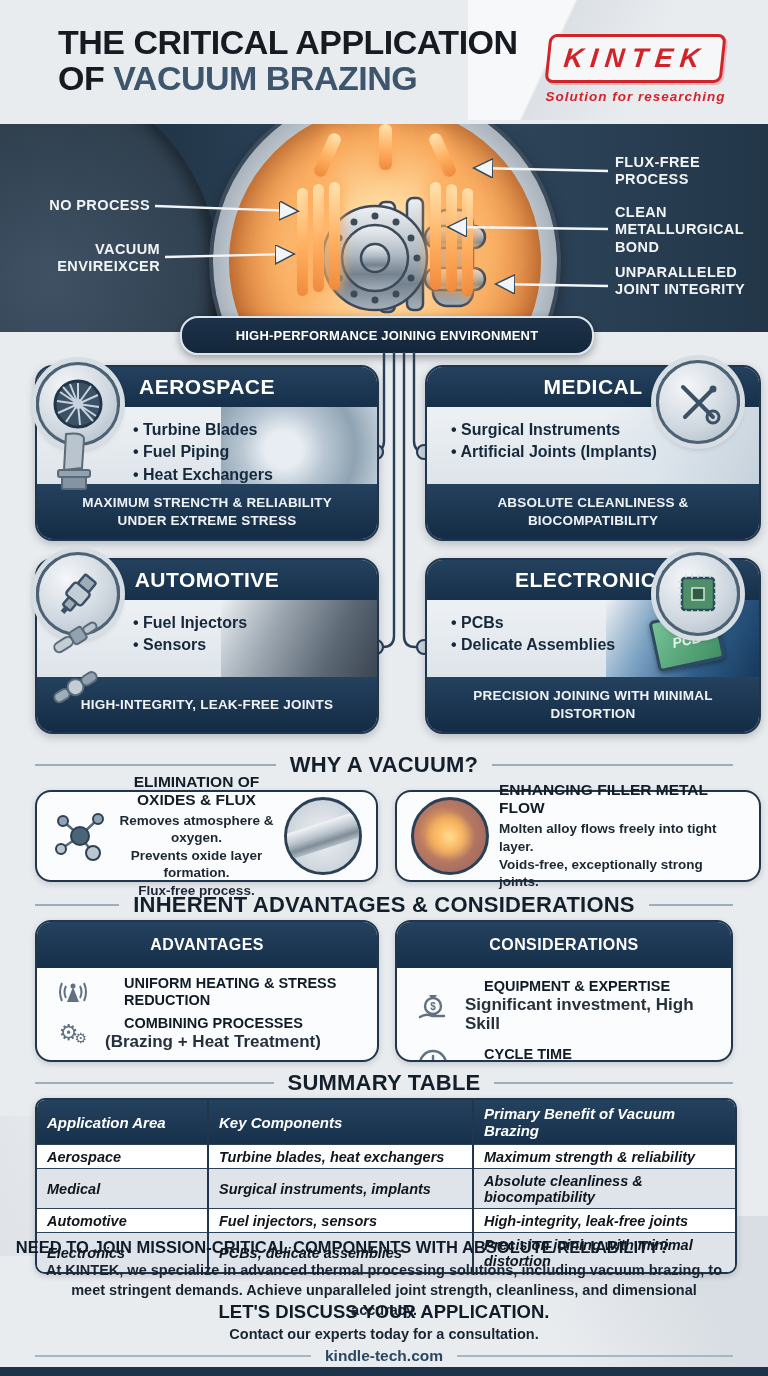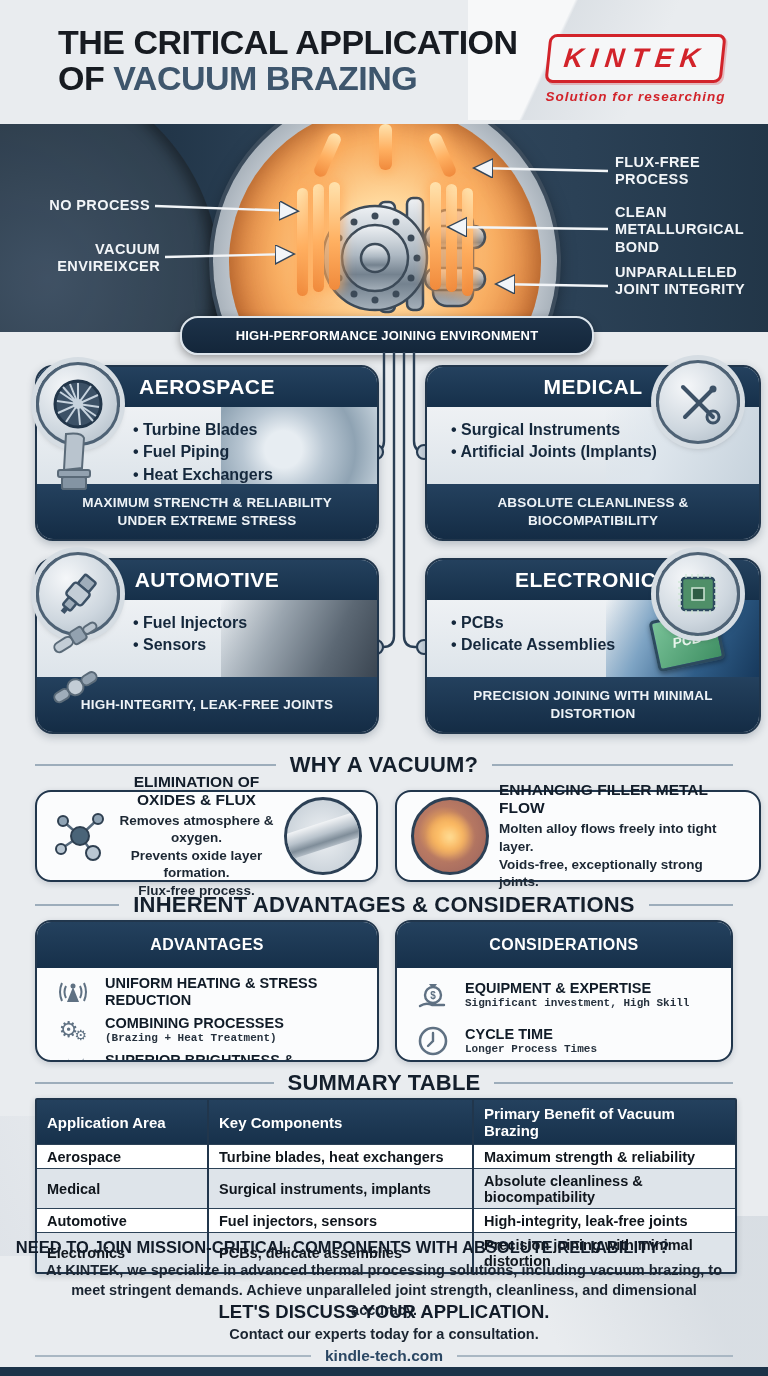--- a/index.html
+++ b/index.html
@@ -97,26 +97,26 @@
      radial-gradient(circle at 50% 50%,rgba(255,222,150,.95) 0%,rgba(255,190,100,.8) 30%,rgba(255,190,100,0) 60%);
     filter:blur(1px);}
 
   
   .ac-box{position:absolute;height:138px;background:#fbfcfd;border:2.5px solid #21364c;border-radius:16px;overflow:hidden;
     box-shadow:0 2px 6px rgba(20,40,60,.18);}
   .ac-head{height:46px;background:linear-gradient(#24415e,#16304a);display:flex;align-items:center;justify-content:center;
     color:#fff;font-weight:800;font-size:16px;letter-spacing:.4px;}
   .ac-row{display:flex;align-items:center;gap:12px;padding:7px 16px 0 16px;}
   .ac-icon{width:40px;flex:0 0 auto;color:#5f7183;display:flex;justify-content:center;align-items:center;}
-  .ac-title{font-weight:800;font-size:14.5px;color:#101b27;line-height:1.15;}
-  .ac-sub{font-weight:600;font-size:11px;color:#26313d;line-height:1.15;font-family:Liberation Mono, monospace;}
-
-  
-  .sum-table{position:absolute;left:35px;top:1098px;width:698px;border:2.5px solid #21364c;border-radius:2px;
-    overflow:hidden;background:#fff;box-shadow:0 2px 6px rgba(20,40,60,.2);}
+  .ac-title{font-weight:800;font-size:14.5px;color:#101b27;line-height:1.15;margin-left:19px;}
+  .ac-sub{font-weight:600;font-size:17px;color:#26313d;line-height:1.15;}
+
+  
+  .sum-table{position:absolute;left:35px;top:1098px;width:698px;border:2.5px solid #21364c;border-radius:10px;
+    overflow:hidden;background:#fff;box-shadow:0 2px 6px rgba(20,40,60,.2);font-style:italic;}
   table{border-collapse:collapse;width:100%;}
   th{background:linear-gradient(#24415e,#17314b);color:#fff;font-weight:800;font-size:15px;text-align:left;
     padding:5px 10px;border-right:2px solid #21364c;}
   th:last-child{border-right:none;}
   td{font-weight:600;font-size:14.5px;color:#10161d;padding:3.5px 10px;border-right:2px solid #21364c;border-top:1.5px solid #2c4257;}
   td:last-child{border-right:none;}
   tr.alt td{background:#dee4ea;}
 
   
   .cta-head{left:0;top:1238px;width:685px;text-align:center;font-weight:800;font-size:16.5px;color:#121c29;}

